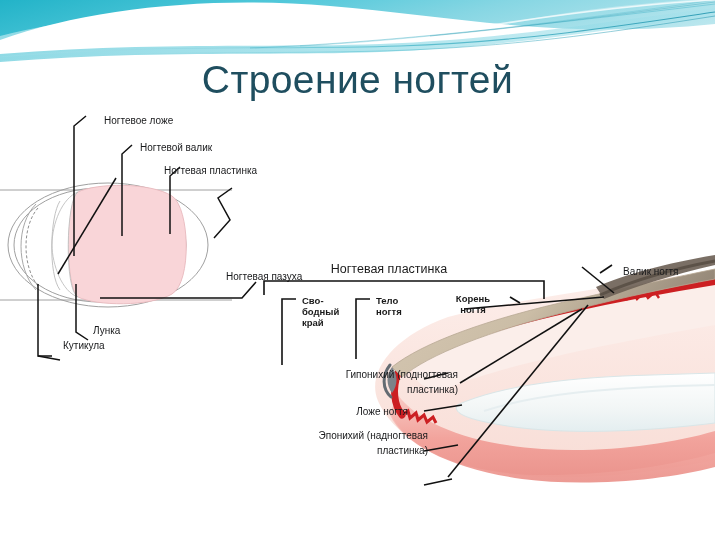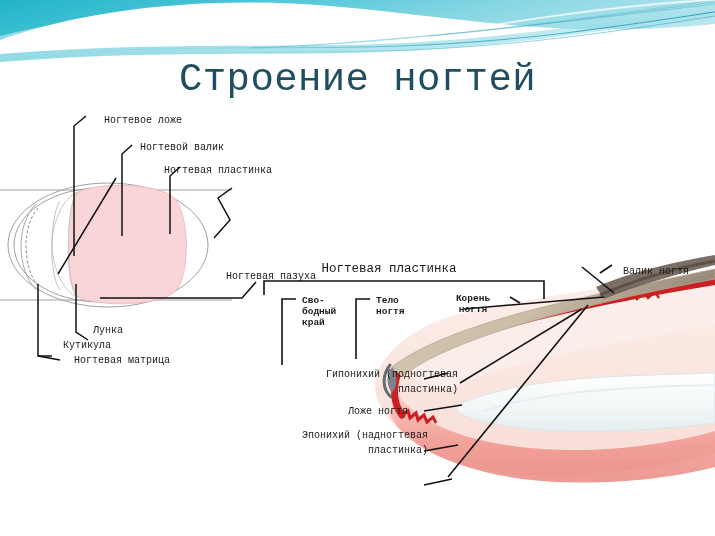--- a/index.html
+++ b/index.html
@@ -9,21 +9,20 @@
   }
   body {
     font-family: "Liberation Sans", sans-serif;
   }
   #slide {
     position: relative;
     width: 715px;
     height: 536px;
     background: #ffffff;
     overflow: hidden;
-    font-family: Liberation Mono, monospace;
   }
 
   
   #header-banner {
     position: absolute;
     left: 0; top: 0;
     width: 715px;
     height: 72px;
     overflow: hidden;
   }
@@ -173,21 +172,20 @@
       </g>
     </svg>
   </div>
 
   <div class="lbl" style="left:104px; top:113px;">Ногтевое ложе</div>
   <div class="lbl" style="left:140px; top:140px;">Ногтевой валик</div>
   <div class="lbl" style="left:164px; top:163px;">Ногтевая пластинка</div>
   <div class="lbl" style="left:226px; top:269px;">Ногтевая пазуха</div>
   <div class="lbl" style="left:93px; top:323px;">Лунка</div>
   <div class="lbl" style="left:63px; top:338px;">Кутикула</div>
-  <div class="lbl" style="left:74px; top:353px;">Ногтевая матрица</div>
 
   <div id="diagram-nail-section" class="diagram">
     <svg width="463" height="250" viewBox="0 0 463 250" xmlns="http://www.w3.org/2000/svg">
       <defs>
         <linearGradient id="gFlesh" x1="0" y1="0" x2="0" y2="1">
           <stop offset="0" stop-color="#f8cac4"></stop>
           <stop offset="0.55" stop-color="#f2a39c"></stop>
           <stop offset="1" stop-color="#eb958e"></stop>
         </linearGradient>
         <linearGradient id="gNail" x1="0" y1="0" x2="1" y2="0.3">

